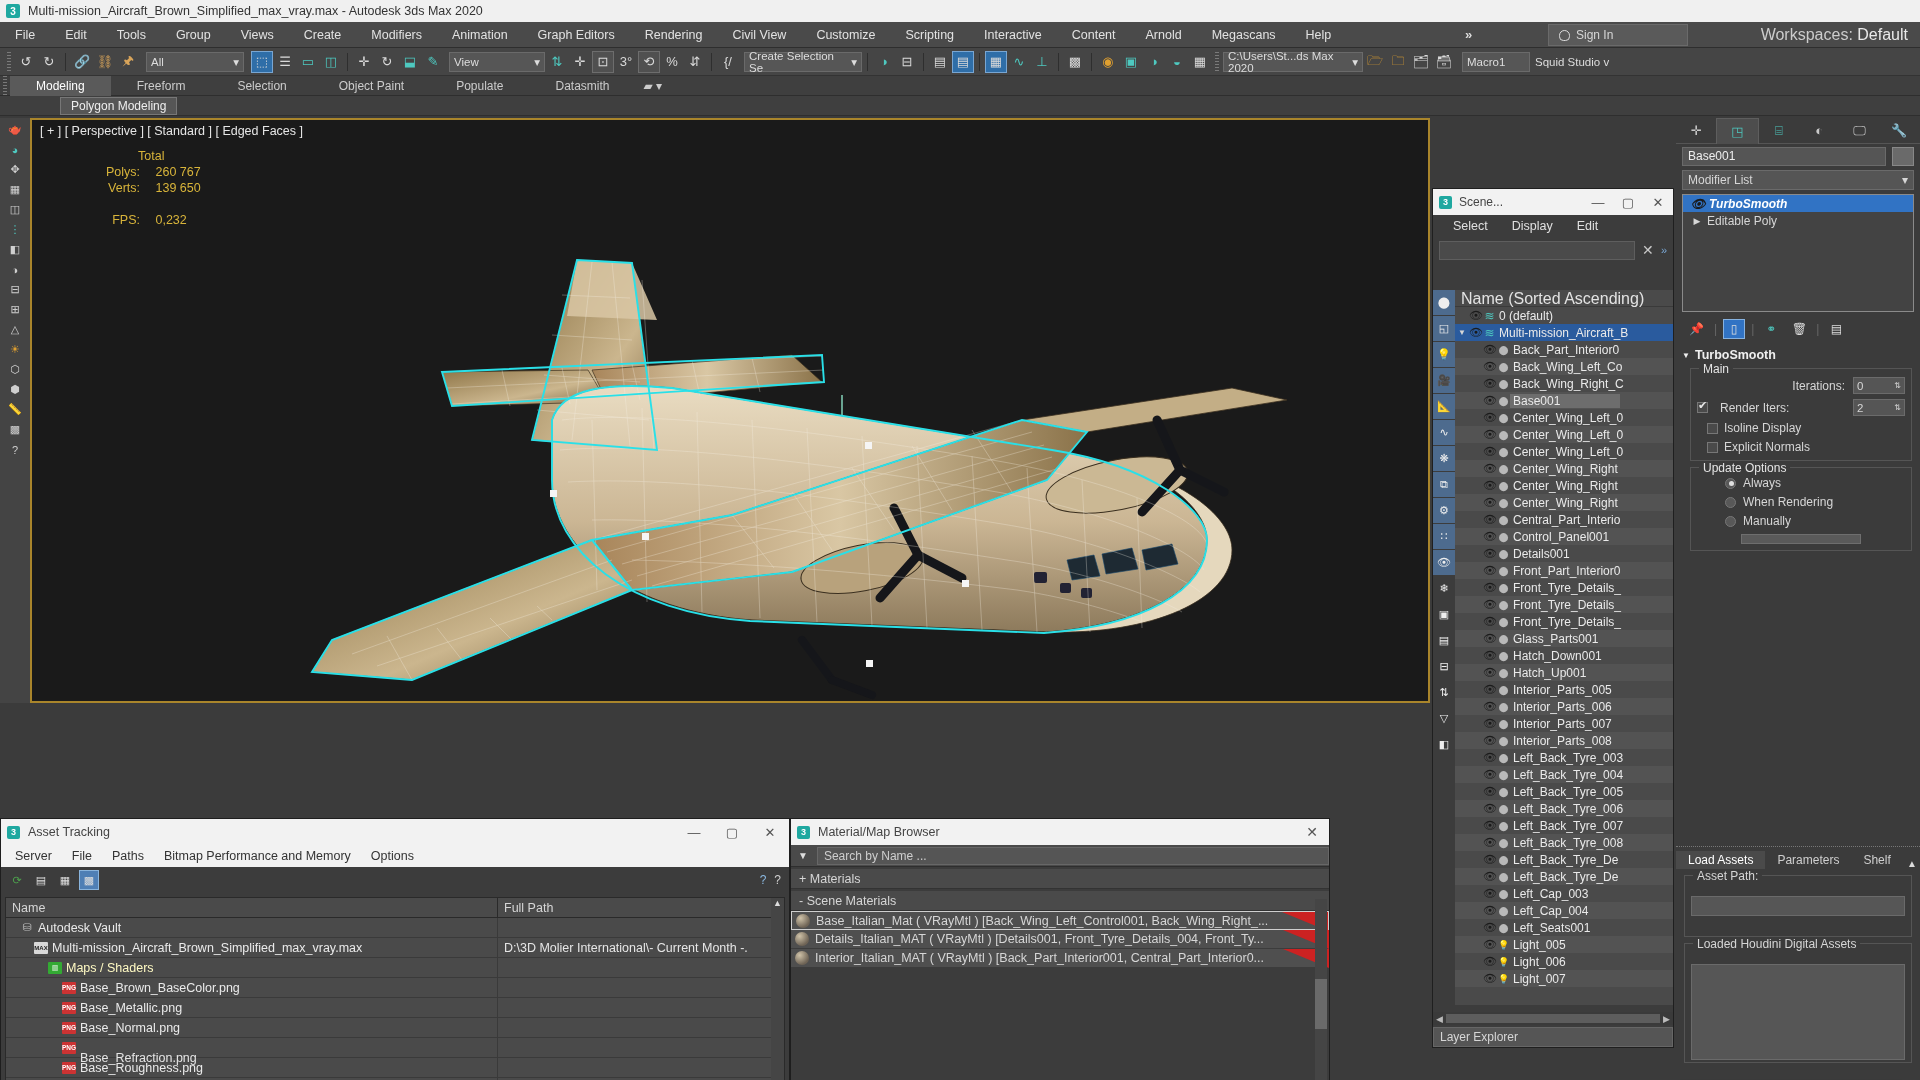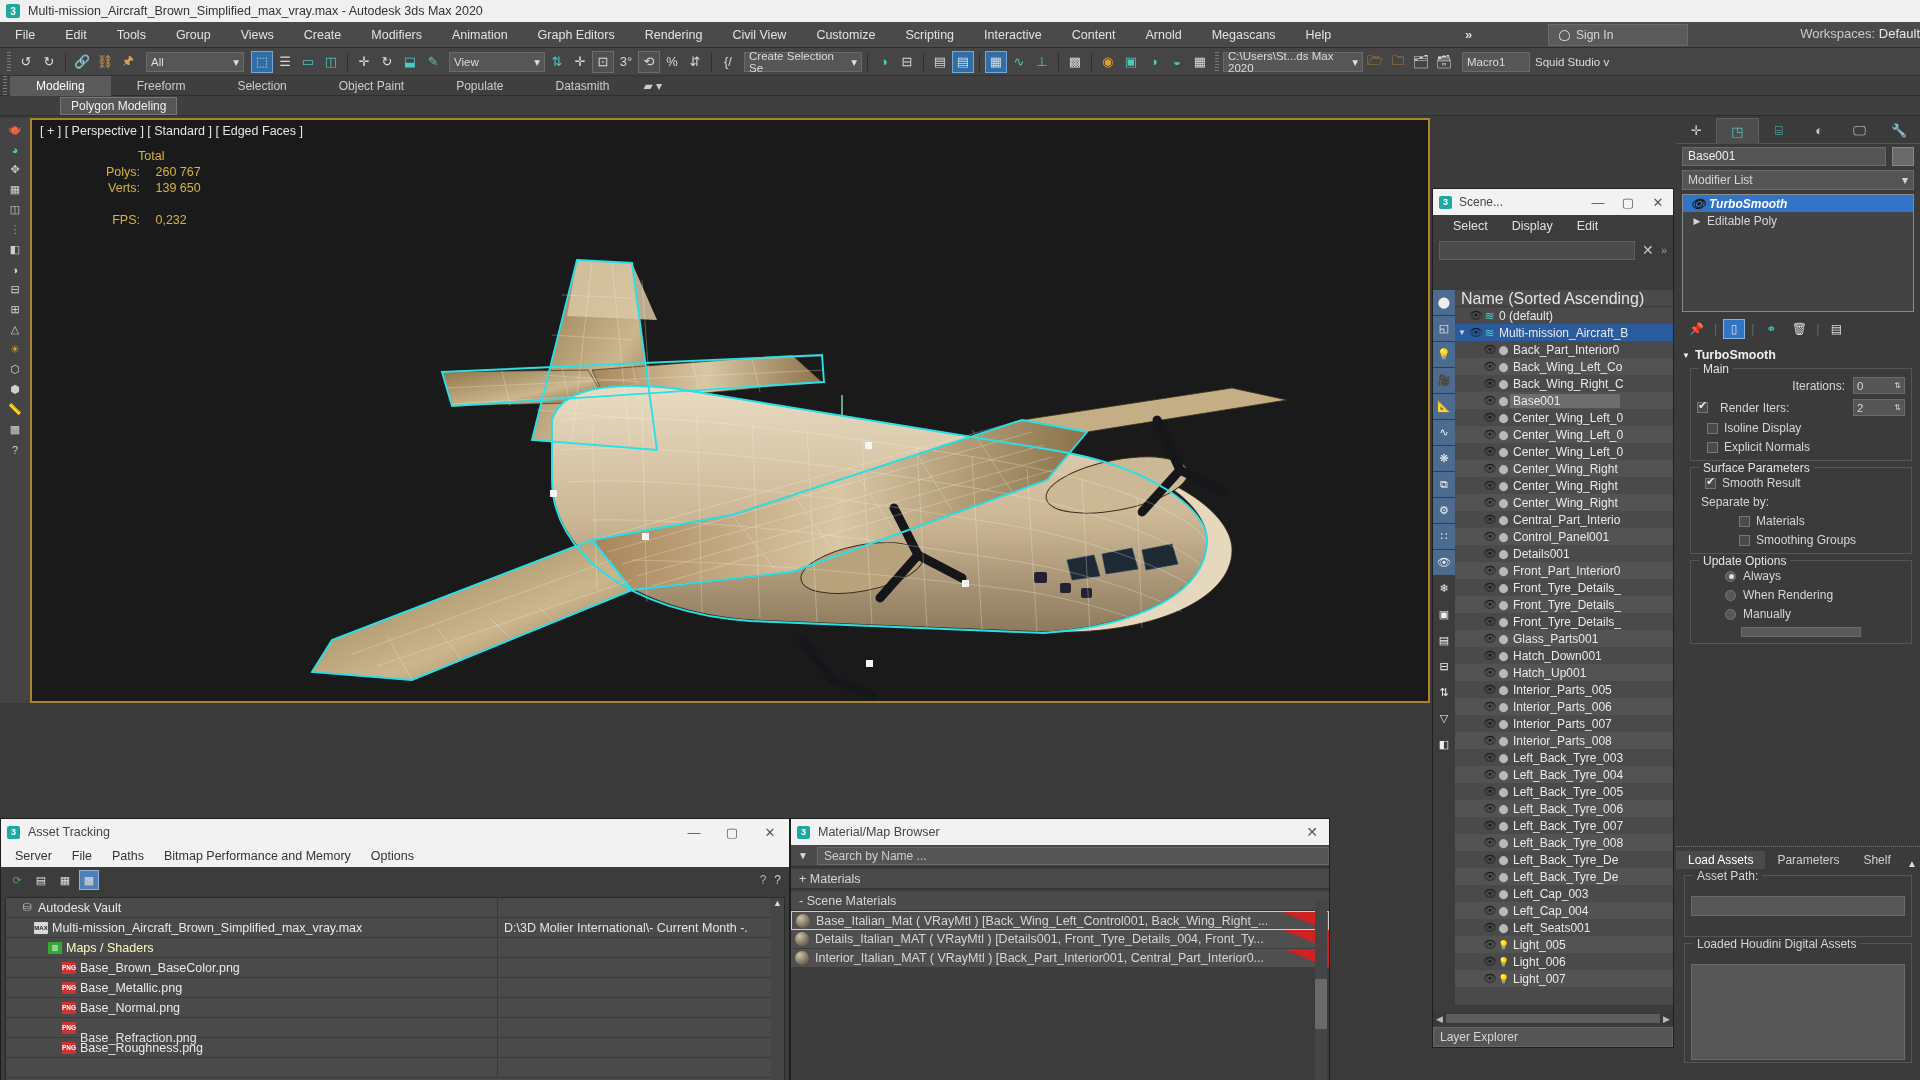--- a/index.html
+++ b/index.html
@@ -13,21 +13,21 @@
   .titlebar .ttl { color:#333; font-size:12.5px; margin-left:8px; }
 
   
   .menubar { height:26px; background:#4a4a4a; display:flex; align-items:center; position:relative;
     border-bottom:1px solid #2e2e2e; }
   .menubar .mi { padding:0 15px; line-height:26px; color:#e2e2e2; font-size:12.5px; white-space:nowrap; }
   .chev { position:absolute; left:1465px; color:#ddd; font-size:13px; font-weight:bold; }
   .signin { position:absolute; right:232px; top:2px; width:140px; height:22px; background:#5a5a5a;
     display:flex; align-items:center; gap:6px; padding-left:10px; border:1px solid #6a6a6a; }
   .signin .avi { width:11px; height:11px; border-radius:50% 50% 40% 40%; border:1.5px solid #ddd; }
-  .wsp { position:absolute; right:0; top:4px; font-size:13px; color:#ccc; }
+  .wsp { position:absolute; right:12px; top:4px; font-size:16px; color:#ccc; }
   .wsp b { font-weight:normal; color:#e8e8e8; }
 
   
   .toolbar { height:28px; background:#454545; display:flex; align-items:center; gap:1px;
     padding-left:4px; border-bottom:1px solid #333; position:relative; }
   .tbtn { width:22px; height:22px; display:flex; align-items:center; justify-content:center;
     color:#d9d9d9; font-size:13px; border:1px solid transparent; }
   .tbtn.on { background:#2f6ea8; border-color:#79a6d2; }
   .tbtn.box { border:1px solid #6d6d6d; background:#505050; }
   .tsep { width:1px; height:18px; background:#2e2e2e; margin:0 4px; }
@@ -837,38 +837,20 @@
         <div class="prow" style="padding-left:10px">
           <span class="cbx"></span>
           <span>Isoline Display</span>
         </div>
         <div class="prow" style="padding-left:10px;margin-bottom:0">
           <span class="cbx"></span>
           <span>Explicit Normals</span>
         </div>
       </div>
 
-      <div class="grp">
-        <div class="gt">Surface Parameters</div>
-        <div class="prow" style="padding-left:8px">
-          <span class="cbx ck"></span>
-          <span>Smooth Result</span>
-        </div>
-        <div class="prow" style="padding-left:4px">
-          <span>Separate by:</span>
-        </div>
-        <div class="prow" style="padding-left:42px">
-          <span class="cbx"></span>
-          <span>Materials</span>
-        </div>
-        <div class="prow" style="padding-left:42px;margin-bottom:0">
-          <span class="cbx"></span>
-          <span>Smoothing Groups</span>
-        </div>
-      </div>
 
       <div class="grp">
         <div class="gt">Update Options</div>
         <div class="prow" style="padding-left:28px">
           <span class="rdo ck"></span>
           <span>Always</span>
         </div>
         <div class="prow" style="padding-left:28px">
           <span class="rdo"></span>
           <span>When Rendering</span>
@@ -923,20 +905,24 @@
       <div class="ai" style="color:#4ea64e">⟳</div>
       <div class="ai">▤</div>
       <div class="ai">▦</div>
       <div class="ai on">▩</div>
       <div style="margin-left:auto;display:flex;gap:8px;padding-right:8px">
         <span style="color:#8bb8e0">?</span>
         <span style="color:#d0d0d0">?</span>
       </div>
     </div>
     <div class="grid">
+      <div class="ghdr">
+        <div class="c1">Name</div>
+        <div class="c2">Full Path</div>
+      </div>
       <div id="at-rows">
           <div class="arow">
             <div class="c1">
               <span style="width: 14px;"></span>
               <span class="ic vault">⛁</span>
               <span style="color: rgb(234, 234, 234);">Autodesk Vault</span>
             </div>
             <div class="c2"></div>
           </div>
           <div class="arow">

